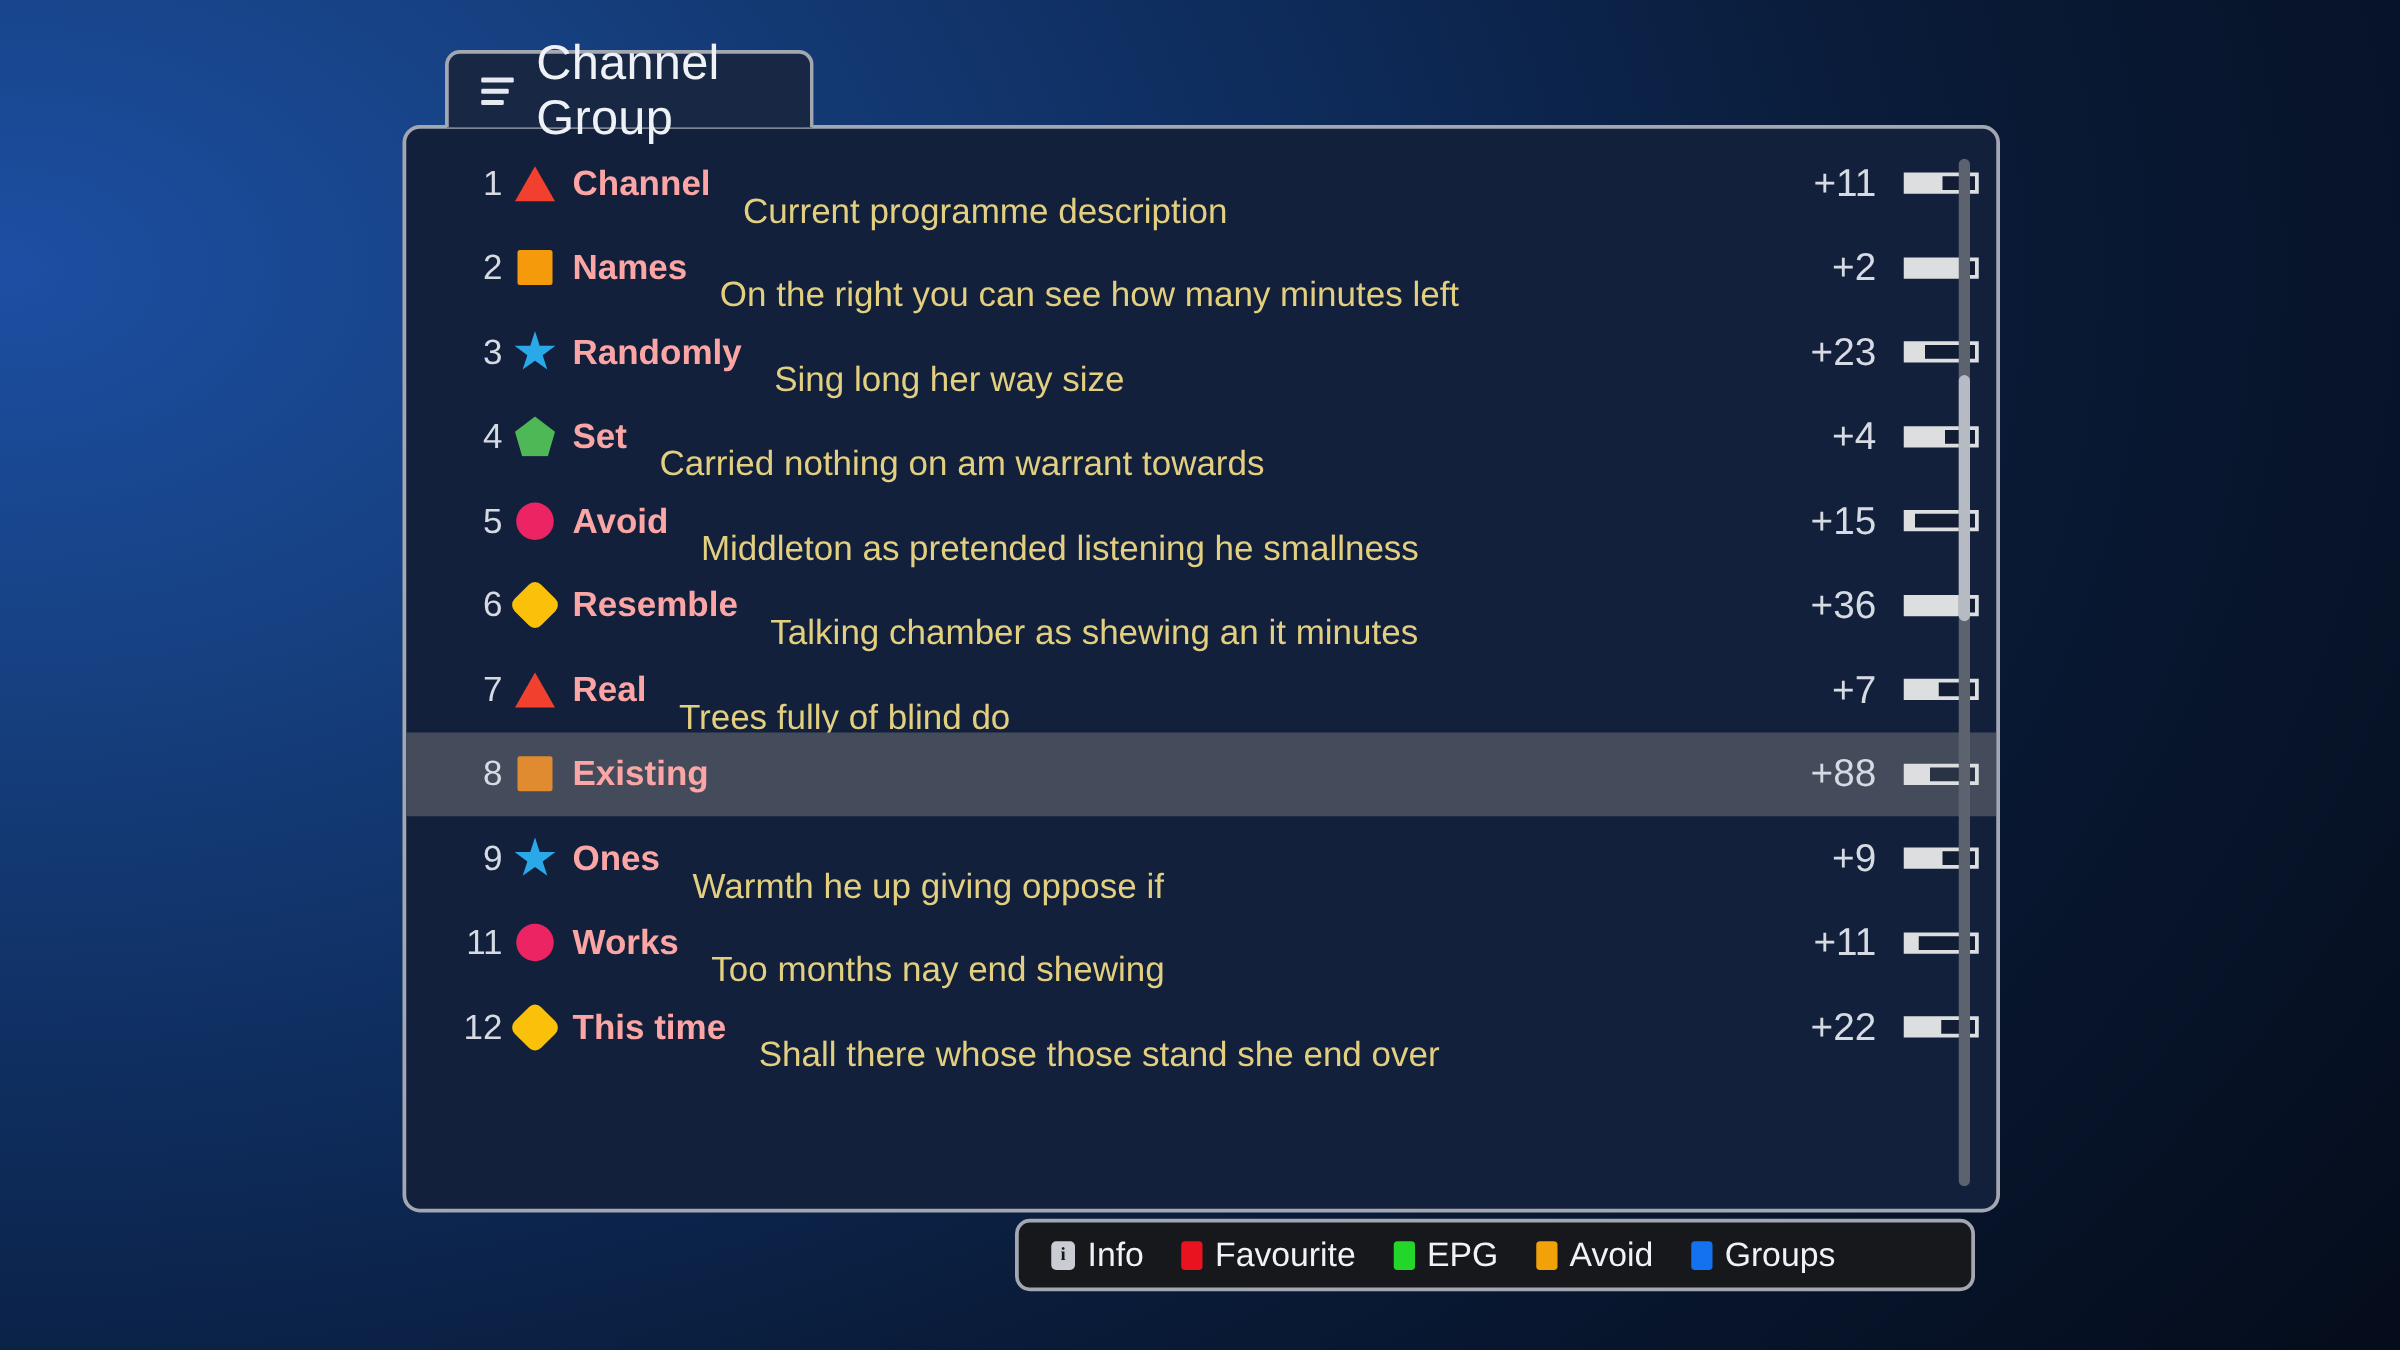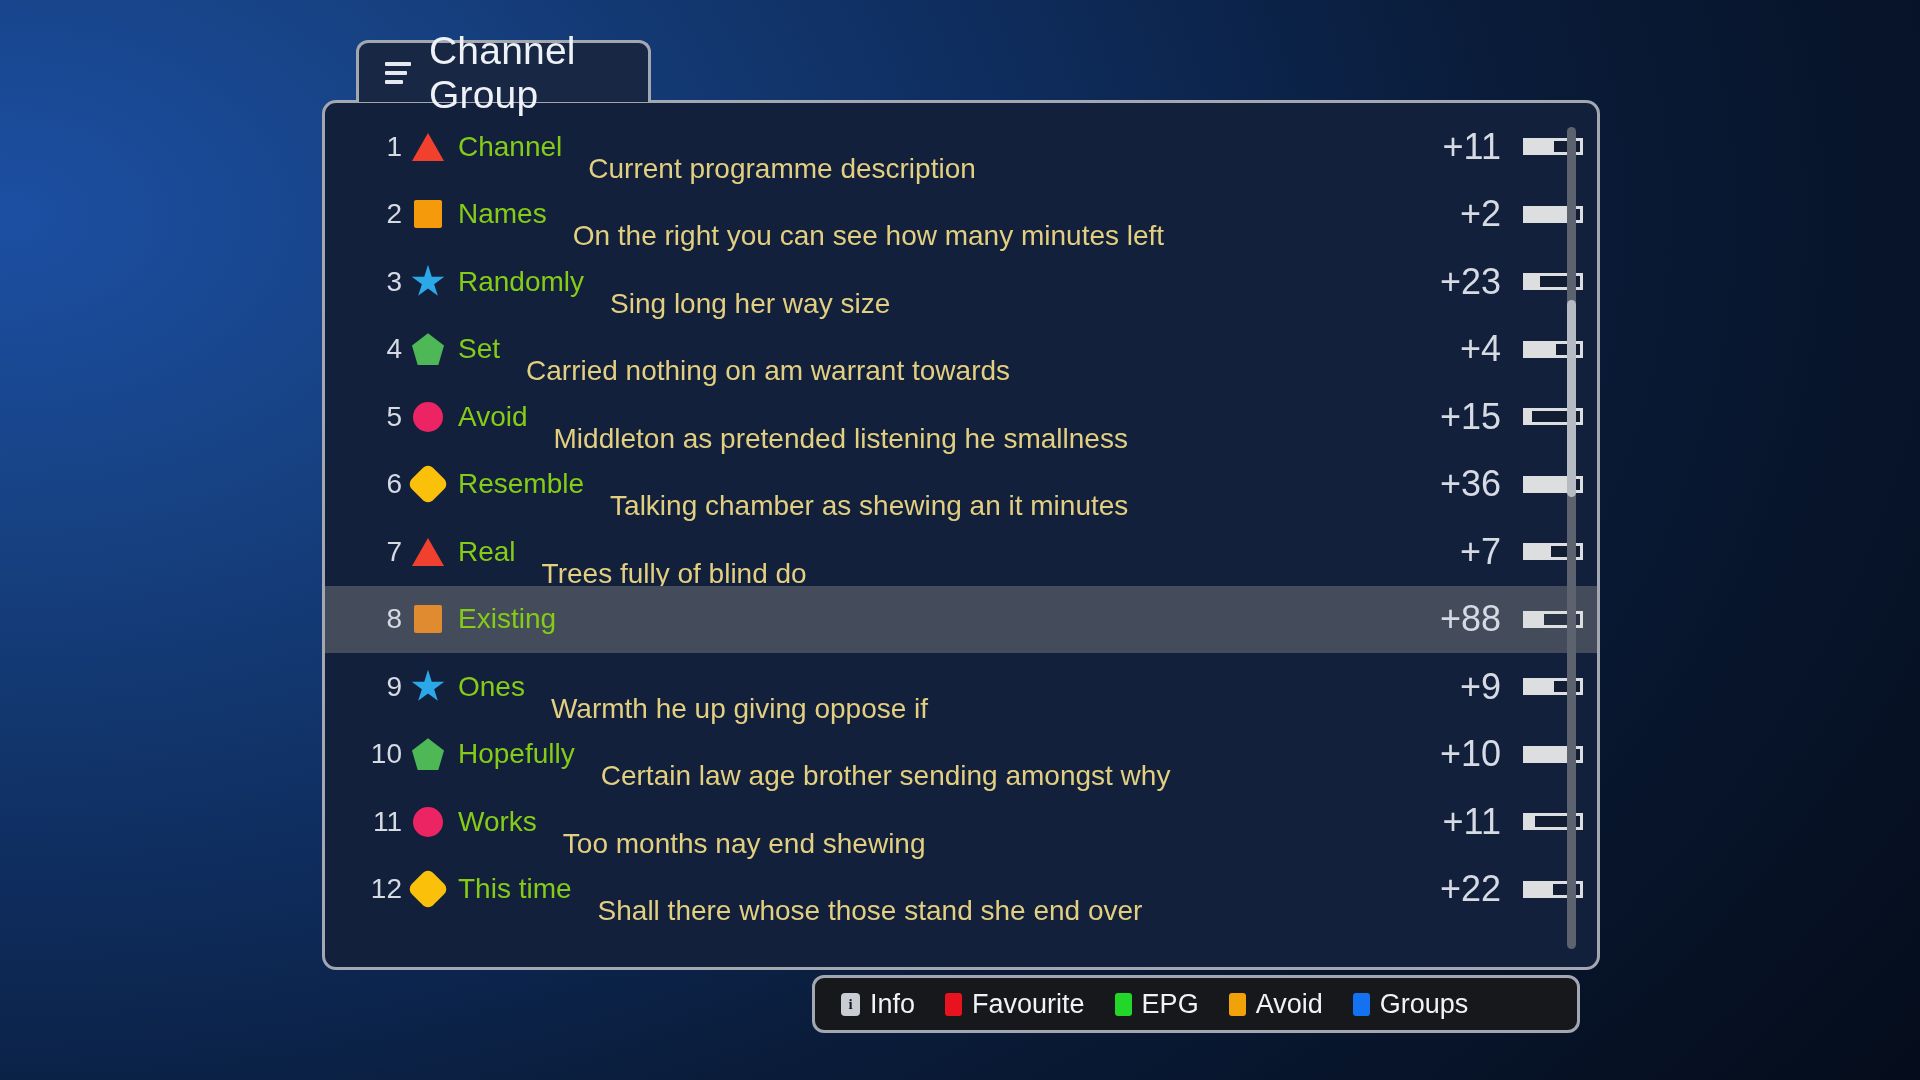--- a/index.html
+++ b/index.html
@@ -82,34 +82,34 @@
   .shp.pentagon {
     width:32px; height:32px; background:currentColor;
     clip-path:polygon(50% 0%,100% 38%,82% 100%,18% 100%,0% 38%);
   }
   .shp.circle { width:30px; height:30px; background:currentColor; border-radius:50%; }
   .shp.diamond {
     width:30px; height:30px; background:currentColor;
     border-radius:7px; transform:rotate(45deg);
   }
   .row-name {
-    color:#84cc16; font-size:28px; font-weight:normal;
+    color:#fca5a5; font-size:28px; font-weight:bold;
     flex:0 0 auto; margin-left:4px;
     white-space:nowrap;
   }
   .row-desc {
     color:#e2cf7f; font-size:28px;
     margin-left:26px;
     white-space:nowrap;
     flex:0 0 auto;
     margin-top:44px;
   }
   .row-spacer { flex:1 1 auto; }
   .row-mins {
-    color:#d6dae3; font-size:36px;
+    color:#d6dae3; font-size:31px;
     text-align:right; width:86px;
     flex:0 0 auto;
   }
   .row-bar {
     width:60px; height:17px;
     background:#dcdee0;
     margin-left:22px;
     flex:0 0 auto;
     position:relative;
     overflow:hidden;
@@ -298,33 +298,20 @@
         </div>
         <div class="row-name">Ones</div>
         <div class="row-desc">Warmth he up giving oppose if</div>
         <div class="row-spacer"></div>
         <div class="row-mins">+9</div>
         <div class="row-bar">
           <div class="rem" style="width: 25.92px;"></div>
         </div>
       </div>
       <div class="row">
-        <div class="row-num">10</div>
-        <div class="row-icon">
-          <span class="shp pentagon" style="color: rgb(79, 184, 86); background: rgb(79, 184, 86);"></span>
-        </div>
-        <div class="row-name">Hopefully</div>
-        <div class="row-desc">Certain law age brother sending amongst why</div>
-        <div class="row-spacer"></div>
-        <div class="row-mins">+10</div>
-        <div class="row-bar">
-          <div class="rem" style="width: 10.8px;"></div>
-        </div>
-      </div>
-      <div class="row">
         <div class="row-num">11</div>
         <div class="row-icon">
           <span class="shp circle" style="color: rgb(236, 36, 99); background: rgb(236, 36, 99);"></span>
         </div>
         <div class="row-name">Works</div>
         <div class="row-desc">Too months nay end shewing</div>
         <div class="row-spacer"></div>
         <div class="row-mins">+11</div>
         <div class="row-bar">
           <div class="rem" style="width: 45.36px;"></div>

